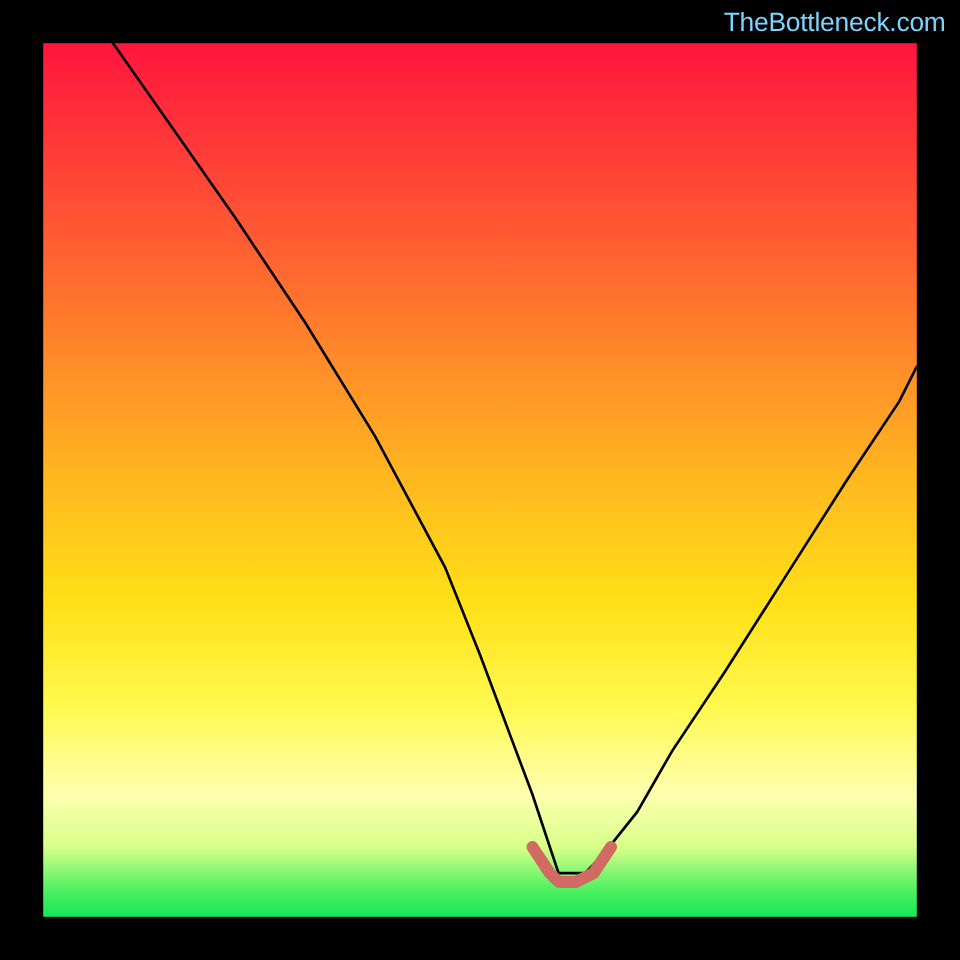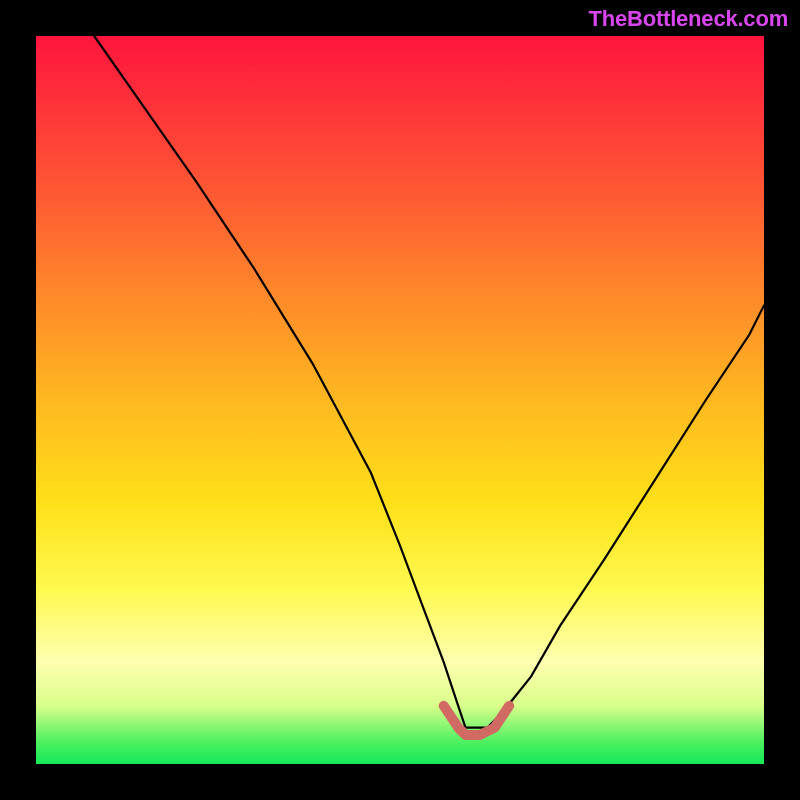--- a/index.html
+++ b/index.html
@@ -42,23 +42,23 @@
     position: absolute;
     left: 0;
     top: 0;
     width: 728px;
     height: 728px;
   }
   .watermark {
     position: absolute;
     top: 6px;
     right: 12px;
-    color: #d946ef;
+    color: #7dd3fc;
     font-size: 22px;
-    font-weight: 700;
+    font-weight: 400;
     letter-spacing: -0.2px;
     user-select: none;
   }
 </style>
 </head>
 <body>
 
 <div class="frame">
   <div class="watermark">TheBottleneck.com</div>
 

